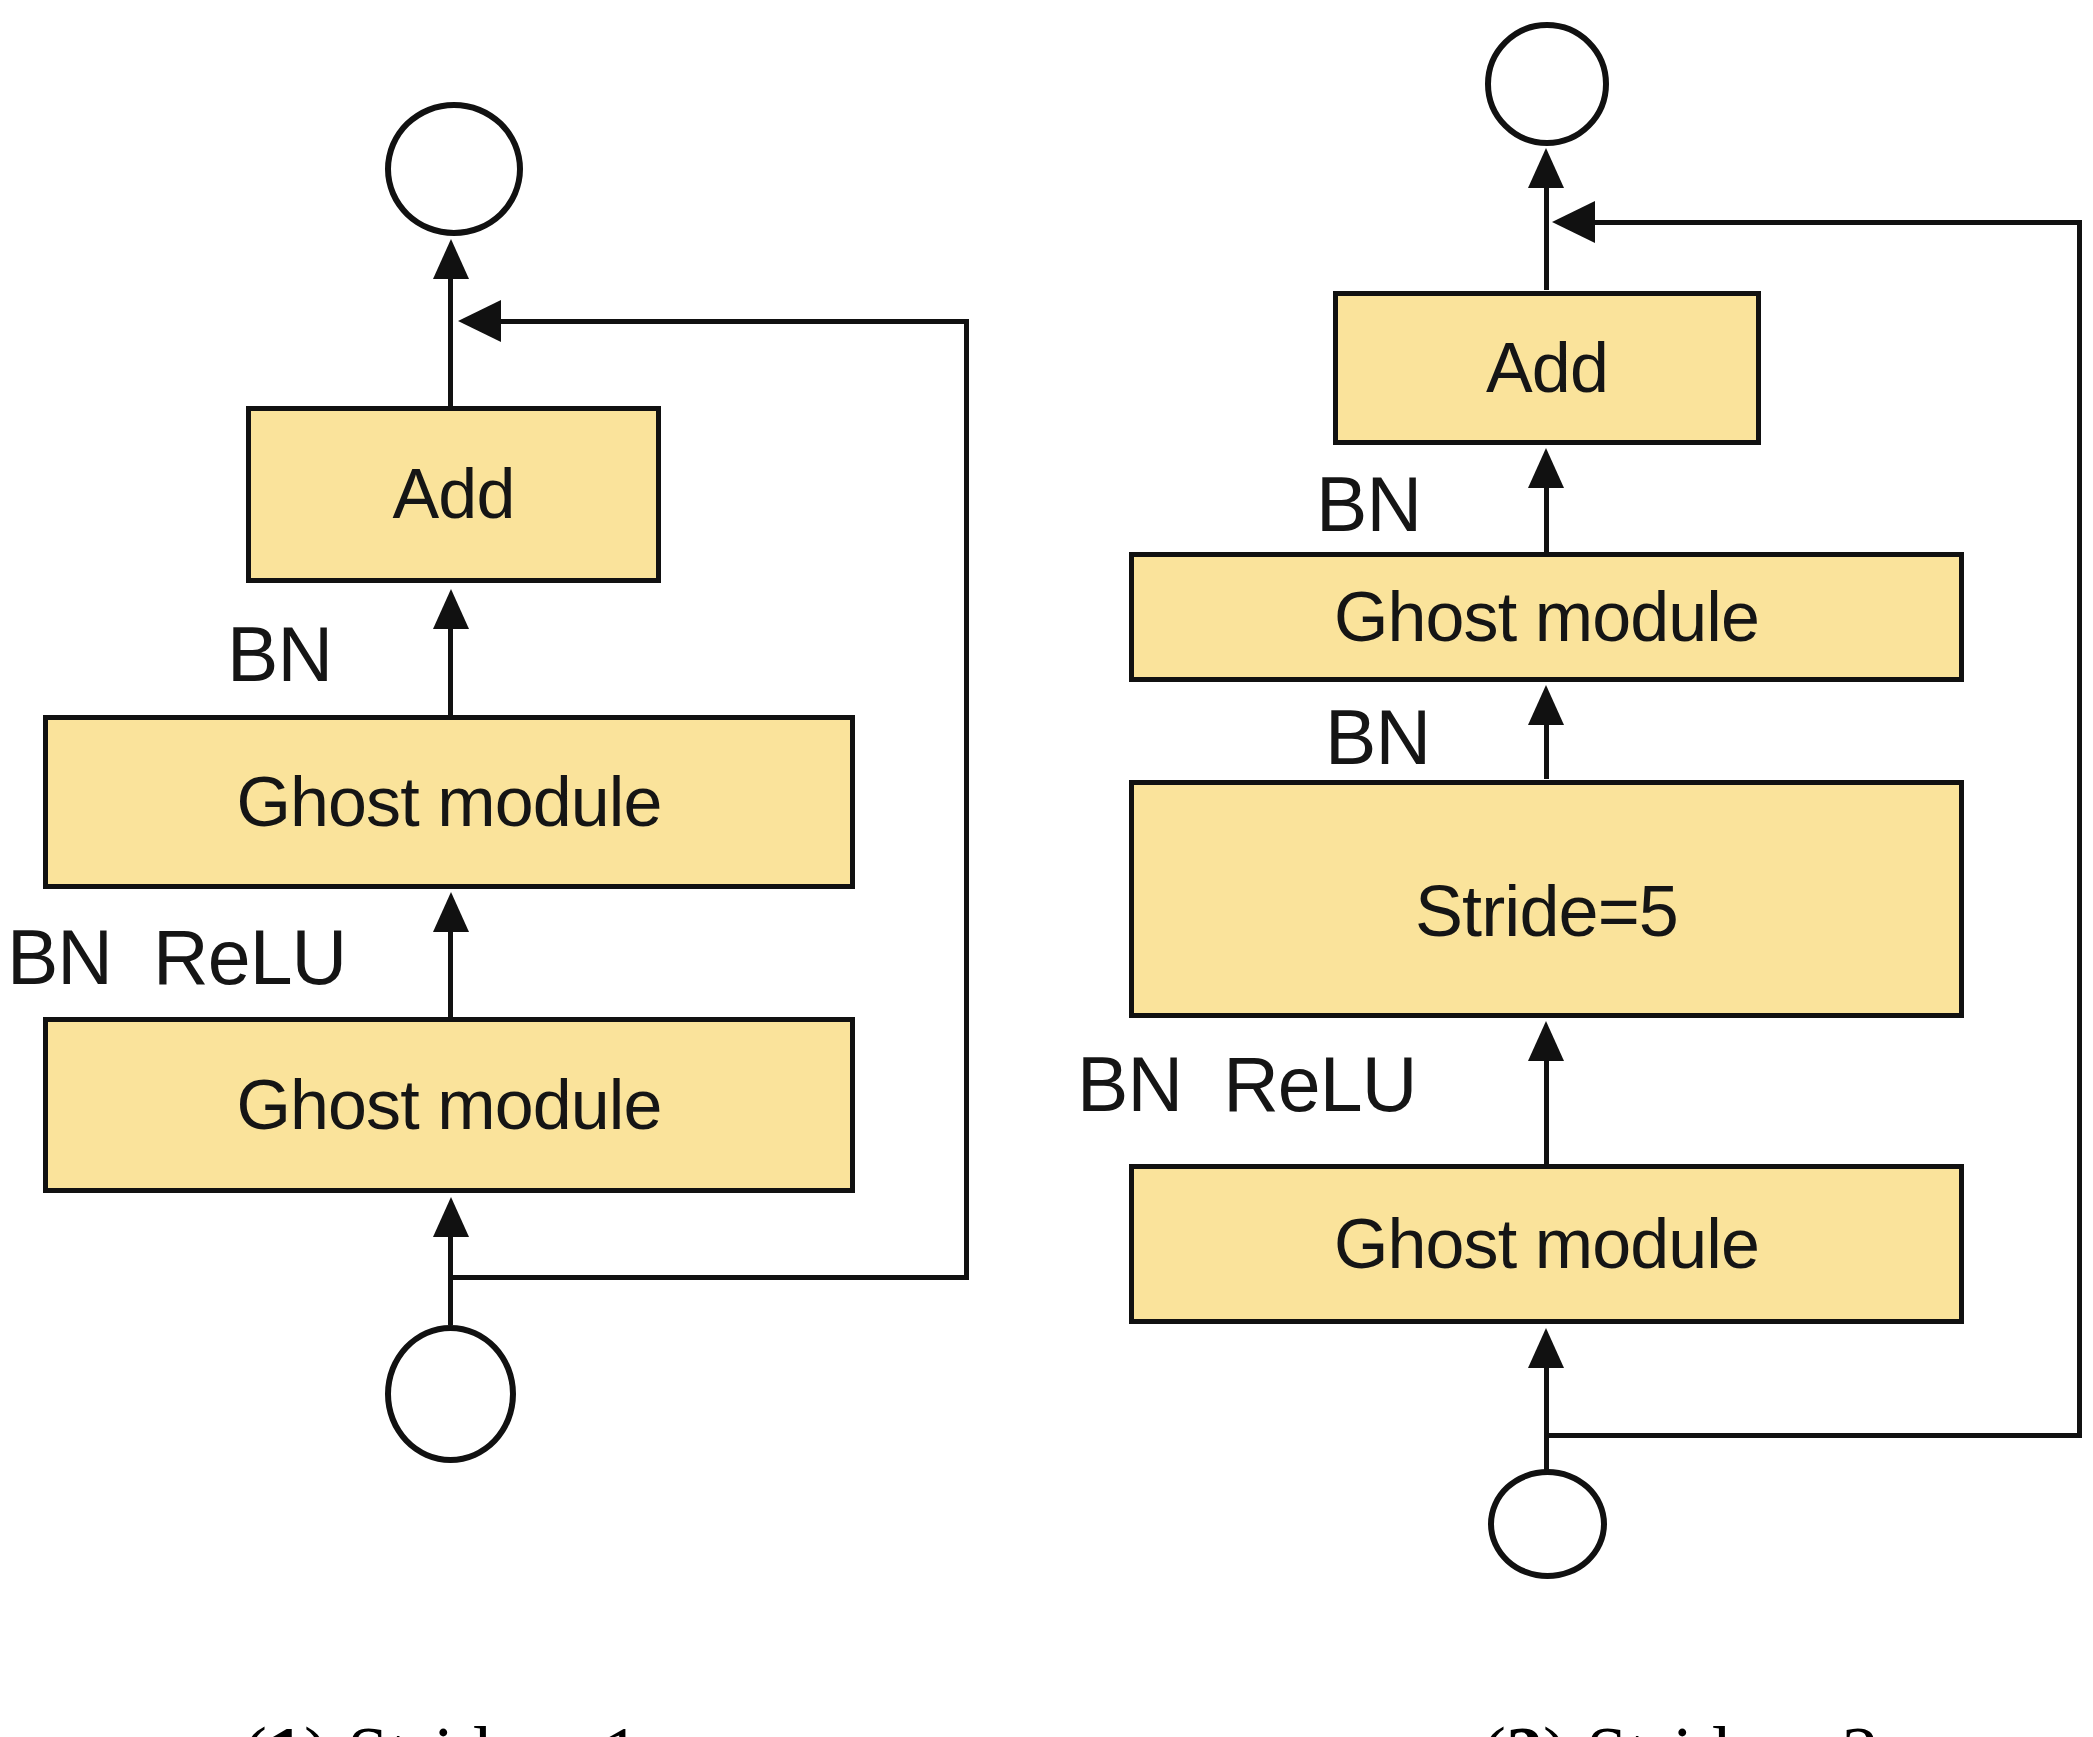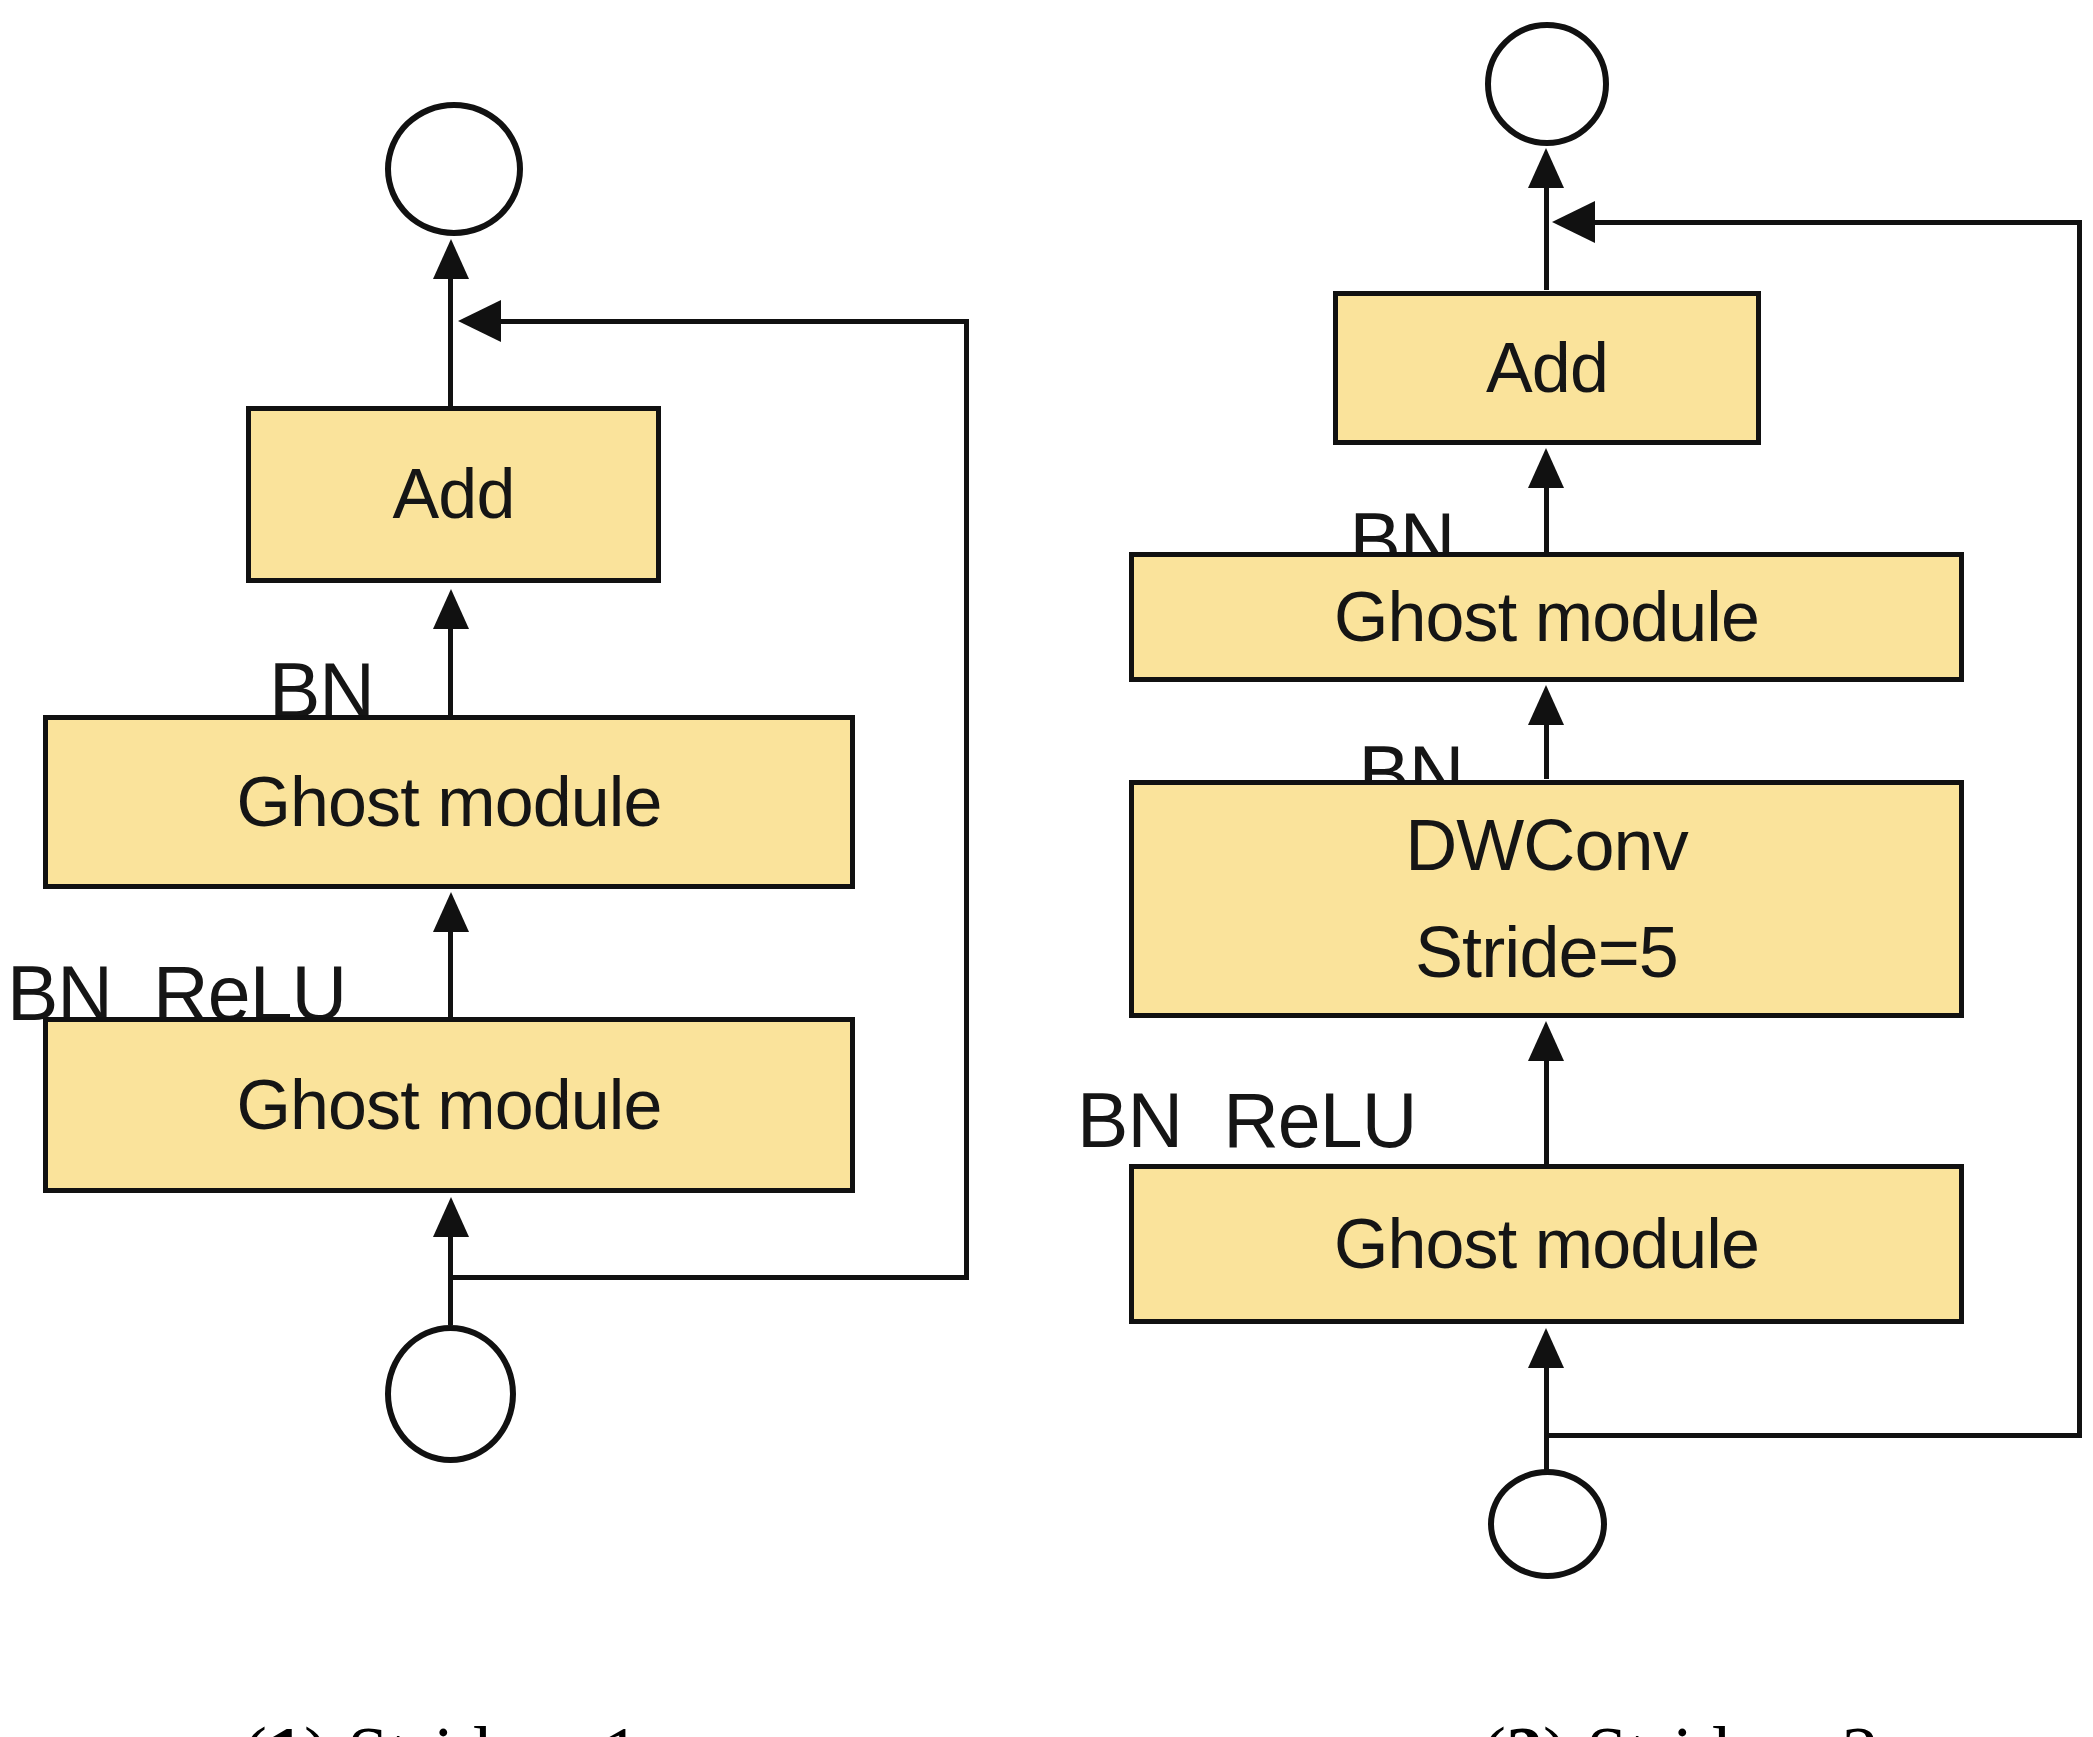--- a/index.html
+++ b/index.html
@@ -56,25 +56,23 @@
     position: absolute;
     width: 0; height: 0;
     border-top: 21.5px solid transparent;
     border-bottom: 21.5px solid transparent;
     border-right: 43px solid #111111;
   }
   .lbl {
     position: absolute;
     font-size: 77px;
     color: #151515;
-    text-align: center;
     white-space: pre;
     letter-spacing: -0.9px;
     line-height: 1;
-    margin-top: 36px;
   }
   .caption {
     position: absolute;
     font-family: "Liberation Serif", serif;
     font-size: 74px;
     color: #000000;
     text-align: center;
     white-space: pre;
     line-height: 1;
   }
@@ -148,21 +146,20 @@
   <div class="box" style="left:1129px; top:552px; width:835px; height:130px;">
     <span class="bl">Ghost module</span>
   </div>
 
   <div class="arrow-up" style="left:1528px; top:685px;"></div>
   <div class="vline" style="left:1544px; top:719px; width:5.2px; height:60px;"></div>
 
   <div class="lbl" style="left:1325px; top:699px; width:172px;">BN</div>
 
   <div class="box" style="left:1129px; top:780px; width:835px; height:238px;">
-    <span class="bl" style="font-size:72px;">DWConv</span>
     <span class="bl" style="font-size:72px; margin-top:24px;">Stride=5</span>
   </div>
 
   <div class="arrow-up" style="left:1528px; top:1021px;"></div>
   <div class="vline" style="left:1544px; top:1056px; width:5.2px; height:108px;"></div>
 
   <div class="lbl" style="left:1077px; top:1046px; width:318px;">BN  ReLU</div>
 
   <div class="box" style="left:1129px; top:1164px; width:835px; height:160px;">
     <span class="bl">Ghost module</span>

